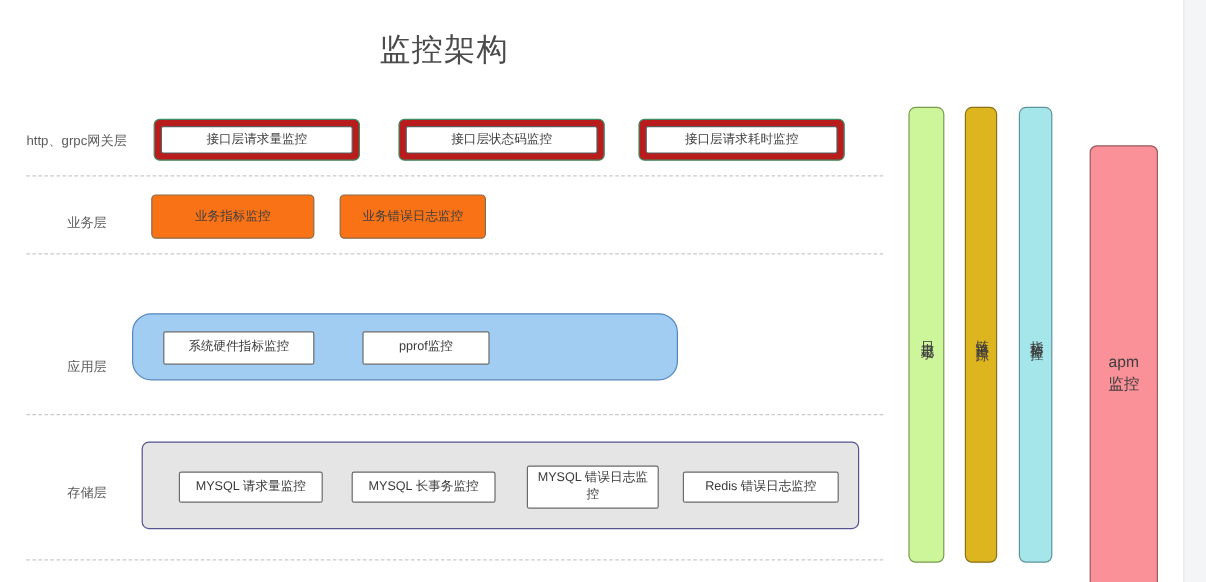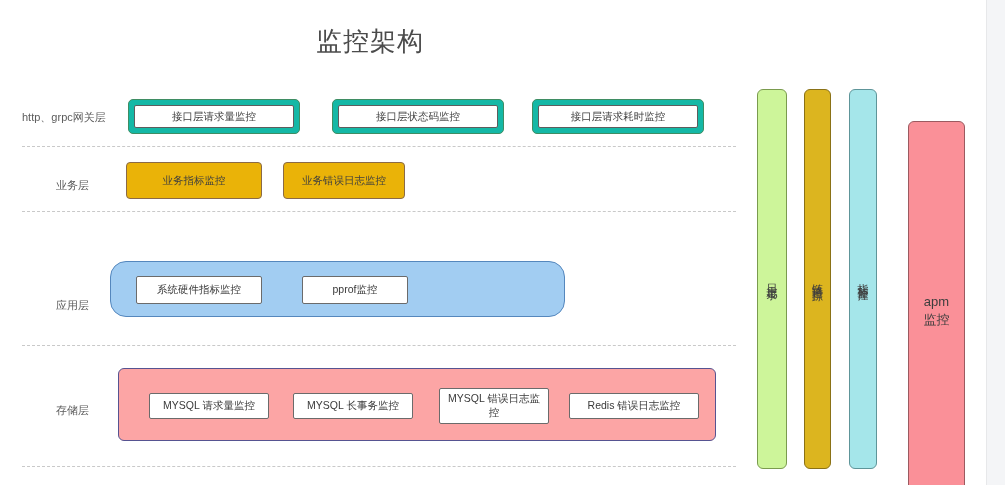--- a/index.html
+++ b/index.html
@@ -74,59 +74,59 @@
     align-items: center;
     justify-content: center;
     text-align: center;
     font-size: 10.5px;
     line-height: 1.25;
     color: #3f3f3f;
   }
 
   
   .gw-outer {
-    background: #14b8a6;
+    background: #b91c1c;
     border: 1.6px solid #3f8d63;
     border-radius: 5px;
     padding: 5px;
   }
   .gw-inner {
     width: 100%;
     height: 100%;
     box-sizing: border-box;
     background: #ffffff;
     border: 1.4px solid #5d5d5d;
     border-radius: 2px;
     display: flex;
     align-items: center;
     justify-content: center;
     font-size: 10.5px;
     color: #3f3f3f;
   }
 
   
   .biz {
-    background: #eab308;
+    background: #f97316;
     border: 1.6px solid #8a6a47;
     border-radius: 4px;
   }
 
   
   .app-container {
     position: absolute;
     box-sizing: border-box;
     background: #a2cdf2;
     border: 1.8px solid #5587bd;
     border-radius: 16px;
   }
   
   .sto-container {
     position: absolute;
     box-sizing: border-box;
-    background: #fca5a5;
+    background: #e5e5e5;
     border: 1.8px solid #565391;
     border-radius: 6px;
   }
   .inner-card {
     position: absolute;
     box-sizing: border-box;
     background: #ffffff;
     border: 1.3px solid #6b6b6b;
     border-radius: 2px;
     display: flex;

